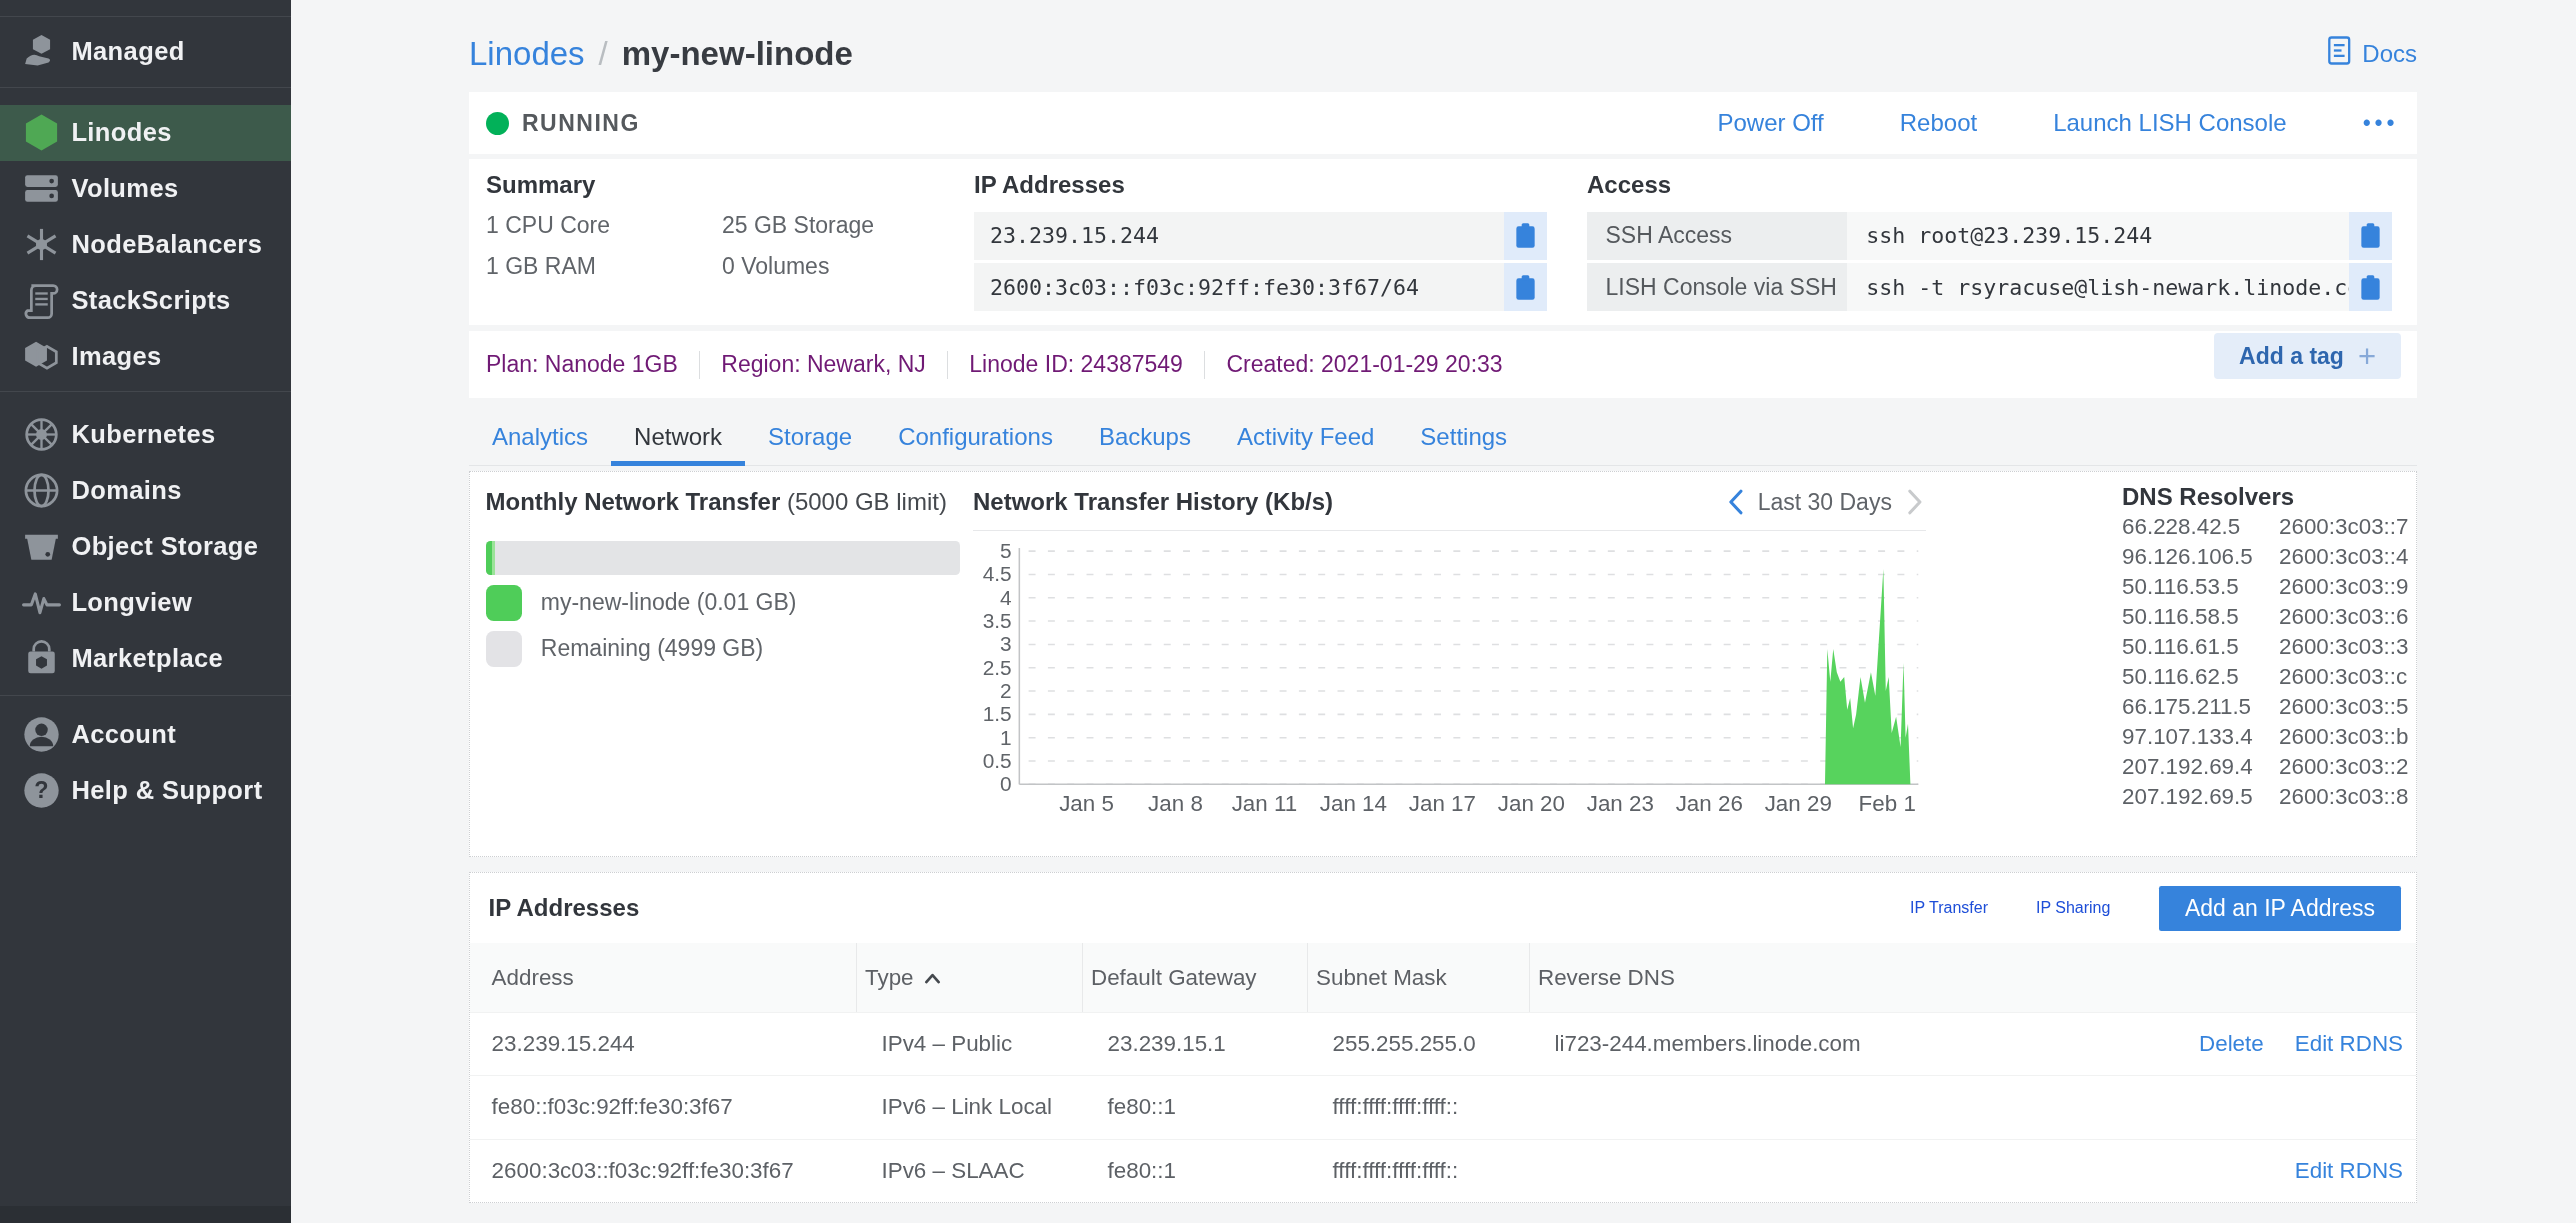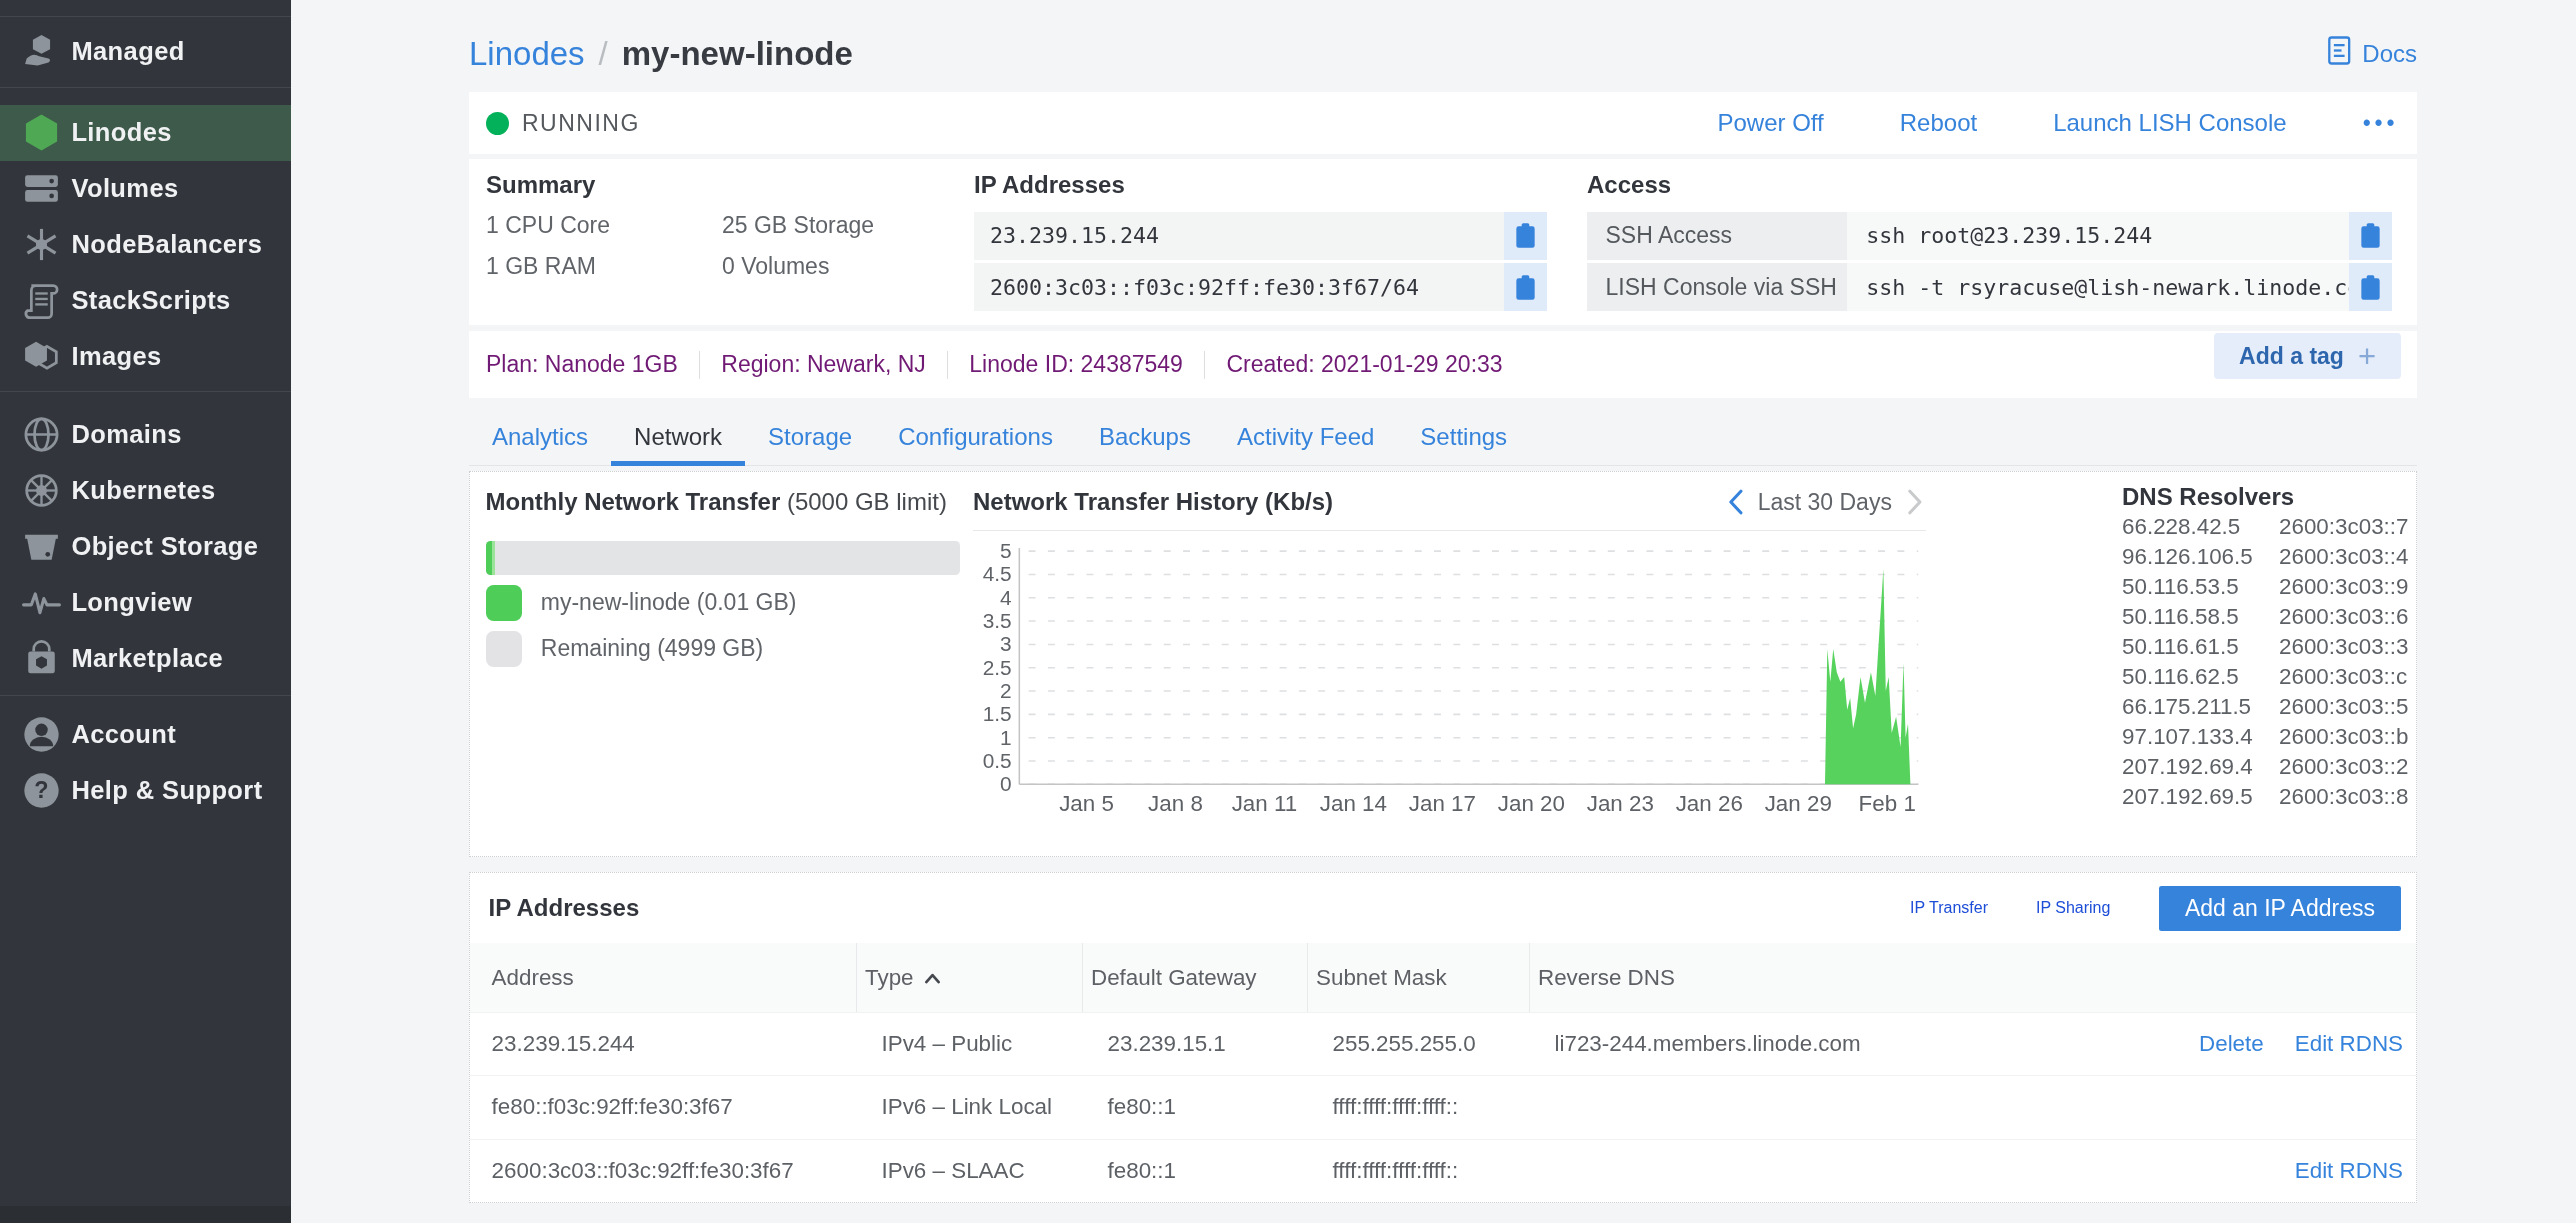--- a/index.html
+++ b/index.html
@@ -24,21 +24,21 @@
   .blk{position:absolute;left:178px;width:1948px}
 
   .page-header{top:28px;height:51px;display:flex;align-items:center}
   .bc-sec{font-size:33px;color:#3683dc;cursor:pointer}
   .bc-sep{font-size:33px;color:#b9bdc1;margin:0 14px;font-weight:300}
   .bc-name{font-size:33px;font-weight:700;color:#383c42}
   .docs{margin-left:auto;display:flex;align-items:center;gap:9.3px;font-size:24px;color:#3683dc;cursor:pointer}
 
   .status-card{top:92px;height:62px;background:#fff;display:flex;align-items:center;padding:0 18.5px 0 17px}
   .run-dot{width:23px;height:23px;border-radius:50%;background:#02b159;flex:none}
-  .run-label{margin-left:13px;font-size:23px;font-weight:400;color:#55595d;letter-spacing:1.5px}
+  .run-label{margin-left:13px;font-size:23px;font-weight:700;color:#55595d;letter-spacing:1.5px}
   .sb-actions{margin-left:auto;display:flex;align-items:center;gap:76px}
   .sb-link{font-size:24px;color:#3683dc;cursor:pointer;white-space:nowrap}
   .sb-more{font-size:23px;letter-spacing:3.9px;color:#3683dc;cursor:pointer}
 
   .info-card{top:159px;height:166px;background:#fff}
   .card-h{font-size:24px;font-weight:700;color:#32363c;line-height:34px}
   .summary{position:absolute;left:17px;top:9.3px}
   .spec-grid{margin-top:9.3px;display:grid;grid-template-columns:236px auto;row-gap:14px;font-size:23px;color:#606469}
   .ip-panel{position:absolute;left:505px;top:9.3px;width:573px}
   .code-rows{margin-top:9.3px;display:flex;flex-direction:column;gap:3.9px}
@@ -175,41 +175,41 @@
               <polygon points="32,12 44,19 44,33 32,40 20,33 20,19" fill="none" stroke="#8e949b" stroke-width="3.5"></polygon>
             </svg>
           </span>
           <span class="side-label">Images</span>
         </div>
       </div>
       <div class="side-group sg2">
         <div class="side-item">
           <span class="side-icon">
             <svg width="39" height="39" viewBox="0 0 50 50">
-              <circle cx="25" cy="25" r="20" fill="none" stroke="#8e949b" stroke-width="3.5"></circle>
-              <ellipse cx="25" cy="25" rx="9" ry="20" fill="none" stroke="#8e949b" stroke-width="3.5"></ellipse>
-              <line x1="5" y1="25" x2="45" y2="25" stroke="#8e949b" stroke-width="3.5"></line>
-            </svg>
-          </span>
-          <span class="side-label">Domains</span>
-        </div>
-        <div class="side-item">
-          <span class="side-icon">
-            <svg width="39" height="39" viewBox="0 0 50 50">
               <circle cx="25" cy="25" r="19" fill="none" stroke="#8e949b" stroke-width="3.5"></circle>
               <circle cx="25" cy="25" r="7" fill="#8e949b"></circle>
               <g stroke="#8e949b" stroke-width="3">
                 <line x1="25" y1="6" x2="25" y2="44"></line>
                 <line x1="6" y1="25" x2="44" y2="25"></line>
                 <line x1="11" y1="11" x2="39" y2="39"></line>
                 <line x1="39" y1="11" x2="11" y2="39"></line>
               </g>
             </svg>
           </span>
           <span class="side-label">Kubernetes</span>
+        </div>
+        <div class="side-item">
+          <span class="side-icon">
+            <svg width="39" height="39" viewBox="0 0 50 50">
+              <circle cx="25" cy="25" r="20" fill="none" stroke="#8e949b" stroke-width="3.5"></circle>
+              <ellipse cx="25" cy="25" rx="9" ry="20" fill="none" stroke="#8e949b" stroke-width="3.5"></ellipse>
+              <line x1="5" y1="25" x2="45" y2="25" stroke="#8e949b" stroke-width="3.5"></line>
+            </svg>
+          </span>
+          <span class="side-label">Domains</span>
         </div>
         <div class="side-item">
           <span class="side-icon">
             <svg width="39" height="39" viewBox="0 0 50 50">
               <path d="M6 12 h38 l-6 30 h-26 z" fill="#8e949b"></path>
               <path d="M4 10 h42 v5 h-42 z" fill="#8e949b"></path>
               <circle cx="33" cy="35" r="3" fill="#32363c"></circle>
             </svg>
           </span>
           <span class="side-label">Object Storage</span>

